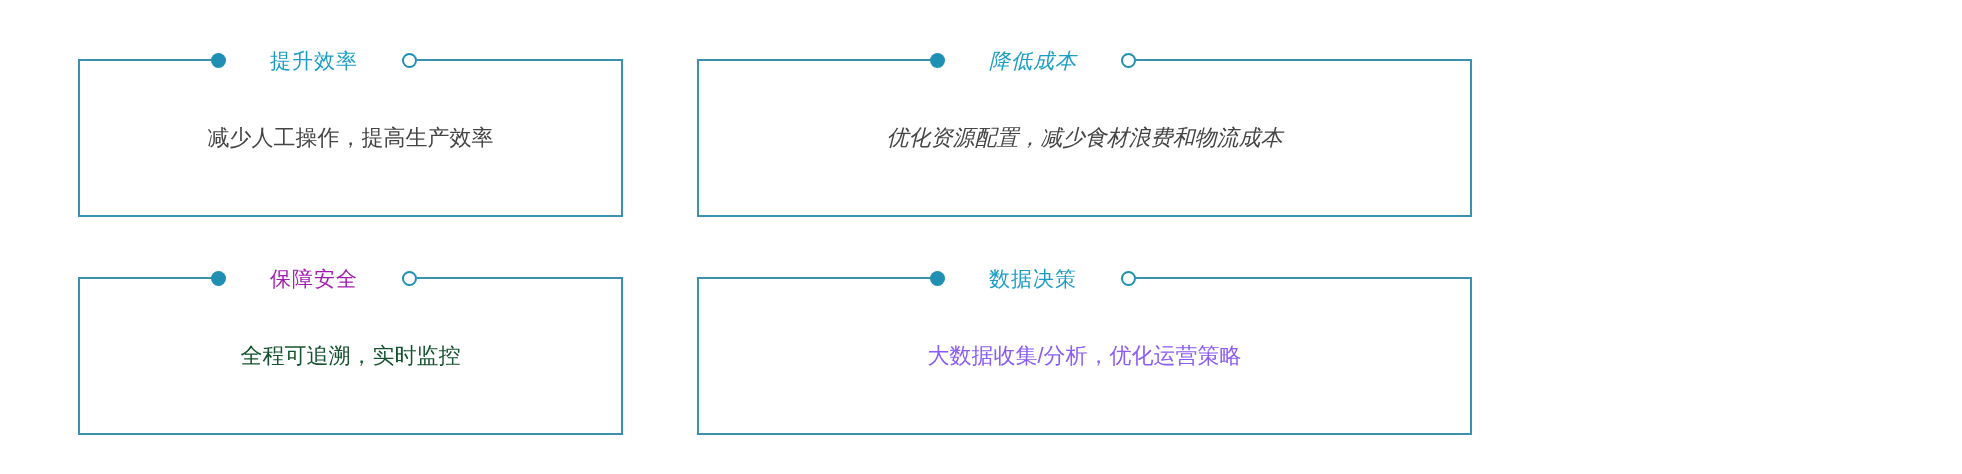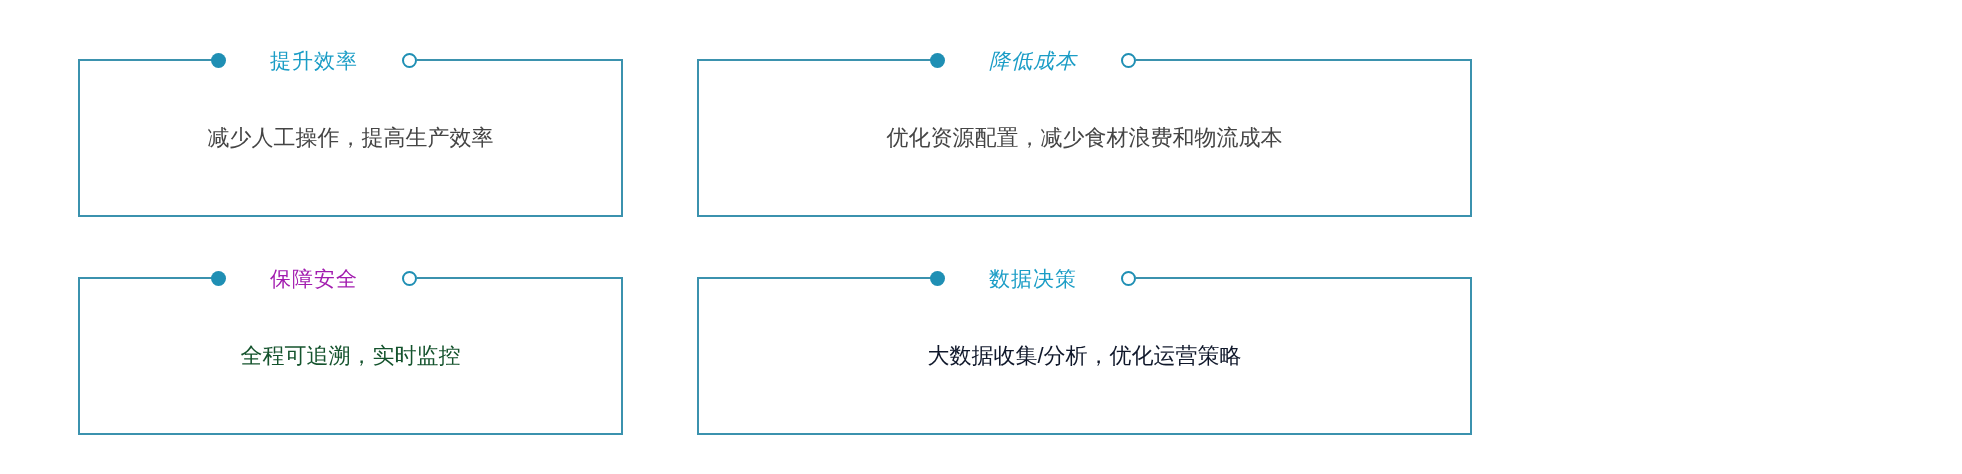--- a/index.html
+++ b/index.html
@@ -120,21 +120,21 @@
         <div class="rail-seg left" style="width: 134px;"></div>
         <div class="dot-filled"></div>
         <div class="card-title" style="padding: 0px 44px; color: rgb(27, 157, 198);">提升效率</div>
         <div class="dot-hollow"></div>
         <div class="rail-seg right"></div>
       </div>
     </div>
     <div class="card" style="--line: #3b92ae; --dot: #1f8fb4; --title: #1b9dc6; left: 697px; top: 59px; width: 775px; height: 158px;">
       <div class="card-frame"></div>
       <div class="card-body">
-        <div class="card-body-text" style="color: rgb(69, 69, 69);">优化资源配置，减少食材浪费和物流成本</div>
+        <div class="card-body-text" style="color: rgb(69, 69, 69); font-style: italic;">优化资源配置，减少食材浪费和物流成本</div>
       </div>
       <div class="top-rail">
         <div class="rail-seg left" style="width: 234px;"></div>
         <div class="dot-filled"></div>
         <div class="card-title" style="padding: 0px 44px; color: rgb(27, 157, 198); font-style: italic;">降低成本</div>
         <div class="dot-hollow"></div>
         <div class="rail-seg right"></div>
       </div>
     </div>
     <div class="card" style="--line: #3b92ae; --dot: #1f8fb4; --title: #1b9dc6; left: 78px; top: 277px; width: 545px; height: 158px;">
@@ -146,21 +146,21 @@
         <div class="rail-seg left" style="width: 134px;"></div>
         <div class="dot-filled"></div>
         <div class="card-title" style="padding: 0px 44px; color: #a21caf;">保障安全</div>
         <div class="dot-hollow"></div>
         <div class="rail-seg right"></div>
       </div>
     </div>
     <div class="card" style="--line: #3b92ae; --dot: #1f8fb4; --title: #1b9dc6; left: 697px; top: 277px; width: 775px; height: 158px;">
       <div class="card-frame"></div>
       <div class="card-body">
-        <div class="card-body-text" style="color: #0f172a;">大数据收集/分析，优化运营策略</div>
+        <div class="card-body-text" style="color: #8b5cf6;">大数据收集/分析，优化运营策略</div>
       </div>
       <div class="top-rail">
         <div class="rail-seg left" style="width: 234px;"></div>
         <div class="dot-filled"></div>
         <div class="card-title" style="padding: 0px 44px; color: rgb(27, 157, 198);">数据决策</div>
         <div class="dot-hollow"></div>
         <div class="rail-seg right"></div>
       </div>
     </div>
   </div>

